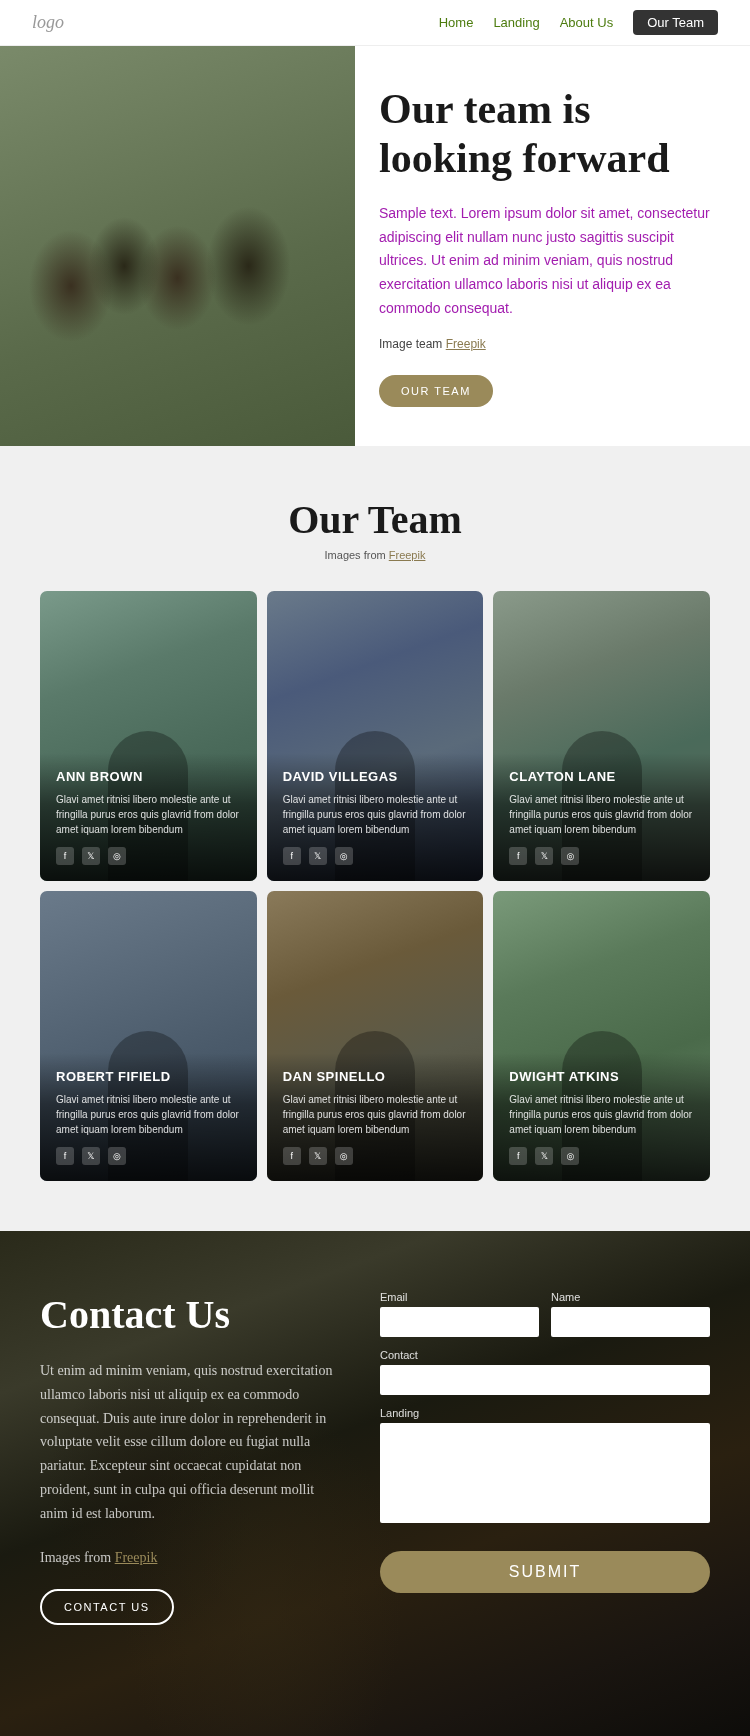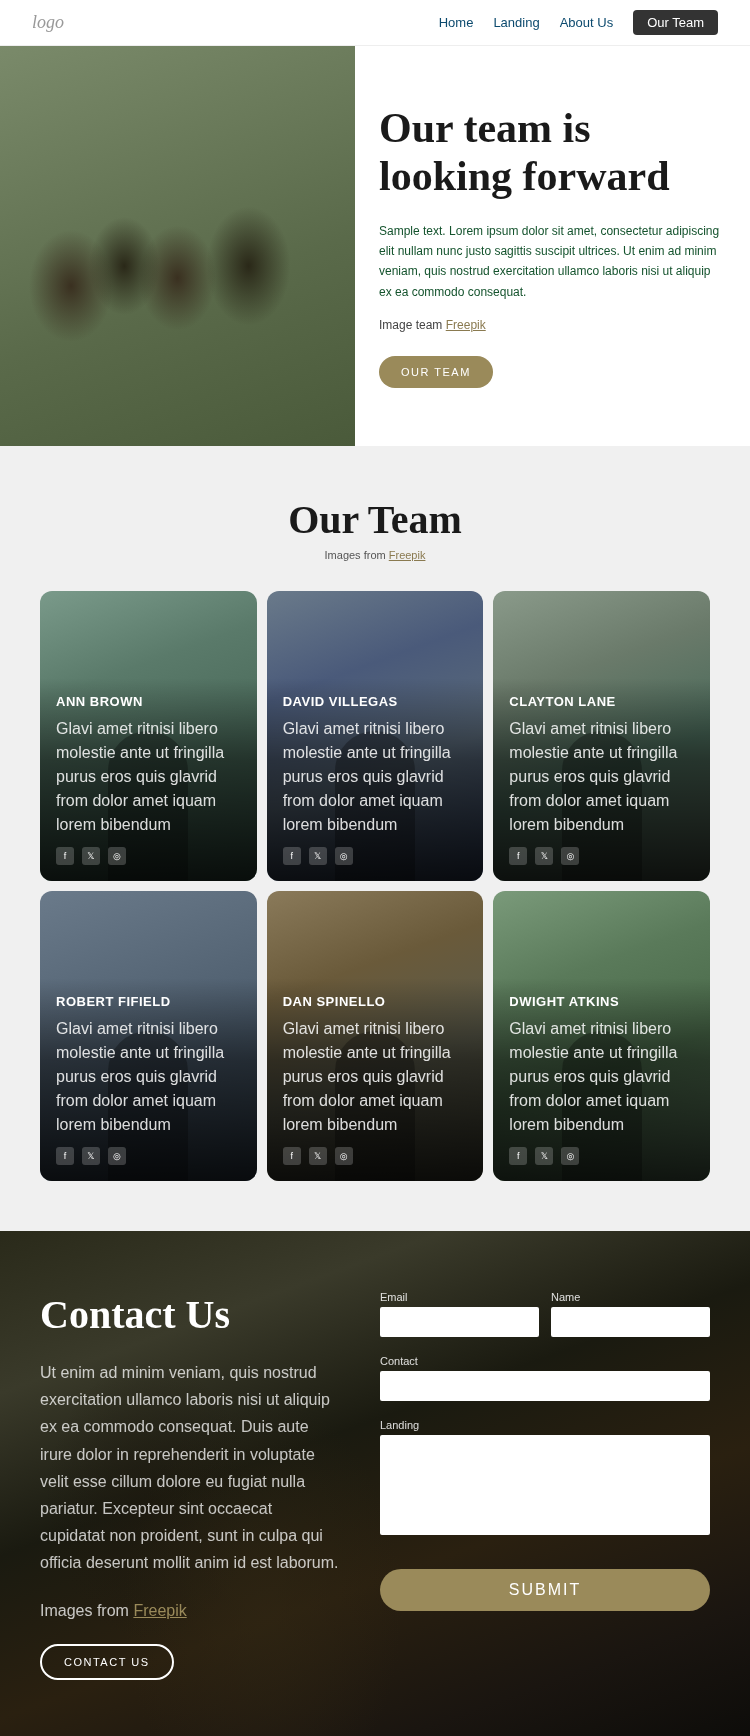--- a/index.html
+++ b/index.html
@@ -6,21 +6,21 @@
     body { font-family: Georgia, 'Times New Roman', serif; background: #fff; width: 750px; }
 
     
     nav {
       display: flex; align-items: center; justify-content: space-between;
       padding: 10px 32px; border-bottom: 1px solid #eee; background: #fff;
     }
     .nav-logo { font-size: 18px; color: #999; font-style: italic; }
     .nav-links { display: flex; gap: 20px; align-items: center; }
     .nav-links a {
-      text-decoration: none; color: #0c4a6e; font-size: 13px;
+      text-decoration: none; color: #4d7c0f; font-size: 13px;
       font-family: Arial, sans-serif;
     }
     .nav-links a.active {
       background: #333; color: #fff; padding: 5px 14px; border-radius: 4px;
     }
 
     
     .hero {
       display: flex; height: 400px;
     }
@@ -40,21 +40,21 @@
         linear-gradient(160deg, #7a8a6a 0%, #6a7a5a 30%, #5a6a4a 60%, #4a5a3a 100%);
     }
 
     .hero-content {
       flex: 1; padding: 48px 24px; display: flex; flex-direction: column; justify-content: center;
     }
     .hero-content h1 {
       font-size: 42px; font-weight: 700; line-height: 1.15; color: #1a1a1a; margin-bottom: 20px;
     }
     .hero-content p {
-      font-size: 12px; color: #14532d; line-height: 1.7; margin-bottom: 16px;
+      font-size: 14px; color: #a21caf; line-height: 1.7; margin-bottom: 16px;
       font-family: Arial, sans-serif;
     }
     .image-credit { font-size: 12px; color: #444; font-family: Arial, sans-serif; margin-bottom: 24px; }
     .image-credit a { color: #8a7a50; }
     .btn-team {
       display: inline-block; padding: 10px 22px;
       background: #9a8a5a; color: #fff; border-radius: 30px;
       font-size: 11px; letter-spacing: 1.5px; text-transform: uppercase;
       border: none; cursor: pointer; font-family: Arial, sans-serif; width: fit-content;
     }
@@ -70,21 +70,21 @@
       text-align: center; font-size: 11px; color: #555; margin-bottom: 30px;
       font-family: Arial, sans-serif;
     }
     .team-section .subtitle a { color: #8a7a50; }
 
     .team-grid {
       display: grid; grid-template-columns: repeat(3, 1fr); gap: 10px;
     }
     .team-card {
       position: relative; overflow: hidden; height: 290px;
-      border-radius: 12px;
+      border-radius: 7px;
     }
     .team-card-bg {
       width: 100%; height: 100%;
       position: absolute; top: 0; left: 0;
     }
     .team-card:nth-child(1) .team-card-bg {
       background: linear-gradient(160deg, #7a9a8a 0%, #5a7a6a 30%, #4a6a5a 60%, #3a5a4a 100%);
     }
     .team-card:nth-child(2) .team-card-bg {
       background: linear-gradient(160deg, #6a7a8a 0%, #4a5a7a 30%, #5a6a7a 60%, #3a4a6a 100%);
@@ -115,21 +115,21 @@
       position: absolute; bottom: 0; left: 0; right: 0;
       background: linear-gradient(to top, rgba(0,0,0,0.85) 0%, rgba(0,0,0,0.5) 60%, transparent 100%);
       padding: 16px;
       color: #fff;
     }
     .team-card-name {
       font-size: 13px; font-weight: 700; letter-spacing: 0.5px;
       text-transform: uppercase; margin-bottom: 8px; font-family: Arial, sans-serif;
     }
     .team-card-desc {
-      font-size: 16px; color: rgba(255,255,255,0.85); line-height: 1.5;
+      font-size: 10px; color: rgba(255,255,255,0.85); line-height: 1.5;
       font-family: Arial, sans-serif; margin-bottom: 10px;
     }
     .team-card-socials { display: flex; gap: 8px; }
     .social-icon {
       width: 18px; height: 18px;
       background: rgba(255,255,255,0.2); border-radius: 3px;
       display: flex; align-items: center; justify-content: center;
       font-size: 9px; color: #fff; font-family: Arial, sans-serif;
       cursor: pointer;
     }
@@ -149,37 +149,37 @@
     }
     .contact-inner {
       display: flex; position: relative; z-index: 1; padding: 60px 40px;
       gap: 40px;
     }
     .contact-left { flex: 0 0 300px; }
     .contact-left h2 {
       font-size: 40px; font-weight: 700; color: #fff; margin-bottom: 20px; line-height: 1.2;
     }
     .contact-left p {
-      font-size: 16px; color: rgba(255,255,255,0.75); line-height: 1.7;
-      font-family: Liberation Sans, sans-serif; margin-bottom: 20px;
+      font-size: 14px; color: rgba(255,255,255,0.75); line-height: 1.7;
+      font-family: Liberation Serif, serif; margin-bottom: 20px;
     }
     .contact-credit {
       font-size: 11px; color: rgba(255,255,255,0.6); font-family: Arial, sans-serif;
       margin-bottom: 20px;
     }
     .contact-credit a { color: #9a8a5a; }
     .btn-contact {
       display: inline-block; padding: 10px 22px;
       background: transparent; color: #fff; border-radius: 30px;
       font-size: 11px; letter-spacing: 1.5px; text-transform: uppercase;
       border: 2px solid #fff; cursor: pointer; font-family: Arial, sans-serif;
     }
 
     .contact-right { flex: 1; }
-    .form-row { display: flex; gap: 12px; margin-bottom: 18px; }
+    .form-row { display: flex; gap: 12px; margin-bottom: 12px; }
     .form-group { flex: 1; }
     .form-group label {
       display: block; font-size: 11px; color: rgba(255,255,255,0.85);
       margin-bottom: 4px; font-family: Arial, sans-serif;
     }
     .form-group input, .form-group textarea {
       width: 100%; padding: 8px 10px; background: #fff;
       border: none; border-radius: 2px; font-size: 12px;
       font-family: Arial, sans-serif; color: #333;
     }

